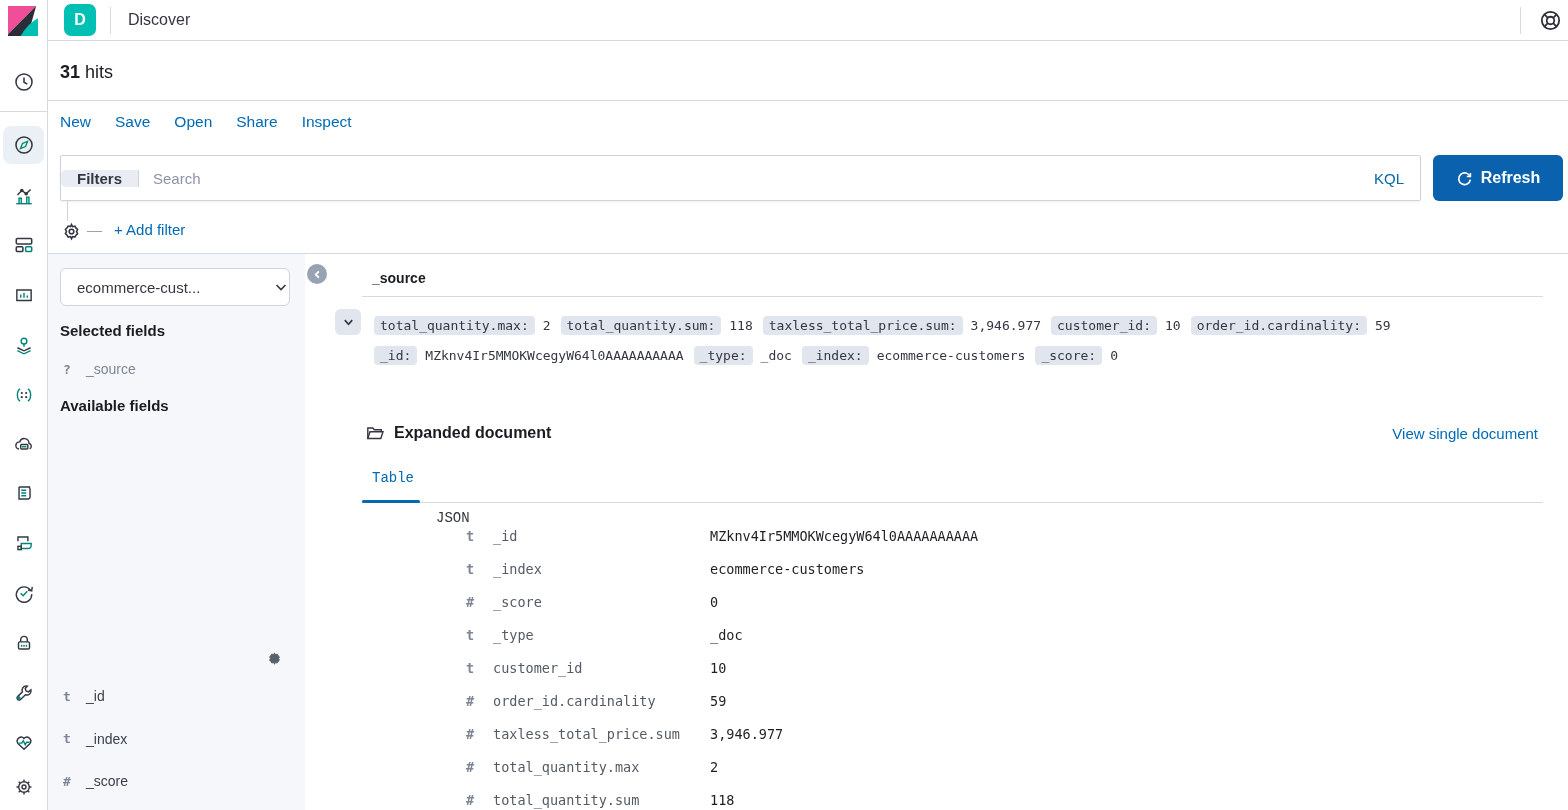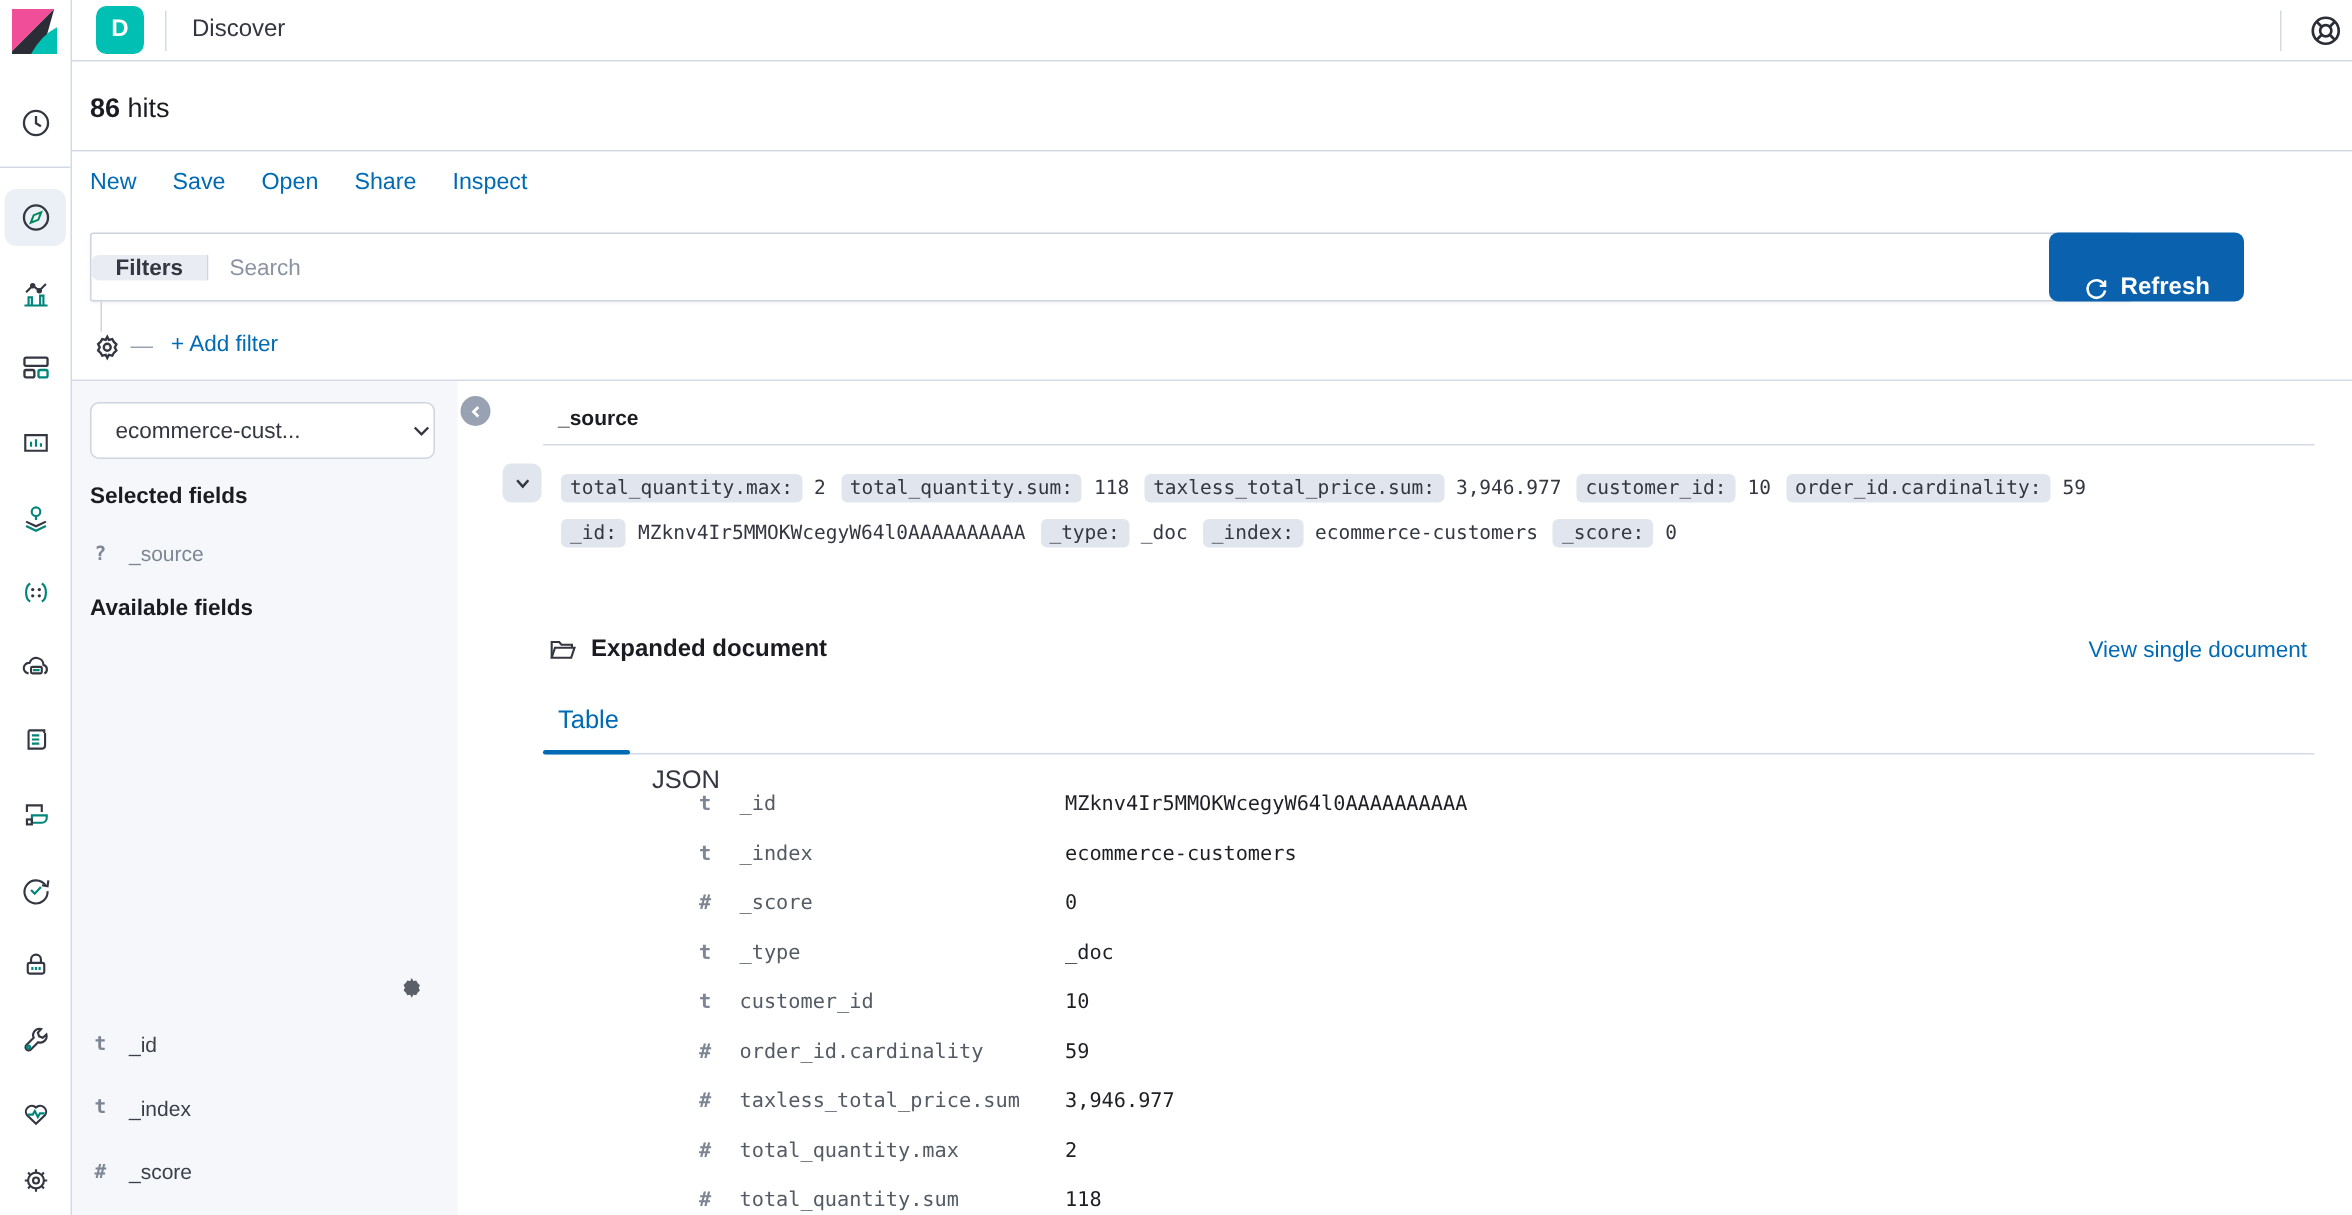--- a/index.html
+++ b/index.html
@@ -39,23 +39,23 @@
                border:1px solid #CED4DE; border-radius:2px; display:flex; align-items:center;
                box-shadow:0 1px 2px rgba(152,162,179,.15); }
   #filters-btn { width:78px; background:#E9EDF3; border-right:1px solid #CED4DE;
                  border-radius:5px 0 0 5px; display:flex; align-items:center; justify-content:center;
                  font-weight:bold; font-size:15px; color:#343741; cursor:pointer; }
   #search-input { flex:1; border:none; outline:none; font-size:15px; padding:0 14px;
                   font-family:"Liberation Sans",sans-serif; color:#343741; background:transparent; }
   #search-input::placeholder { color:#8B93A3; }
   #kql-btn { display:flex; align-items:center; padding:0 16px; color:#0369a1;
              font-size:15px; font-weight:500; cursor:pointer; }
-  #refresh-btn { left:1366px; top:155px; width:130px; height:46px; background:#0A62AE;
+  #refresh-btn { left:1433px; top:155px; width:130px; height:46px; background:#0A62AE;
                  border-radius:6px; color:#fff; font-size:16px; font-weight:600;
-                 display:flex; align-items:flex-end; justify-content:center; gap:8px; cursor:pointer; }
+                 display:flex; align-items:center; justify-content:center; gap:8px; cursor:pointer; }
 
   
   #filter-connector-v { left:67px; top:201px; width:1px; height:20px; background:#CED4DE; }
   #filter-gear { left:61px; top:221px; cursor:pointer; }
   #filter-connector-h { left:87px; top:231px; width:15px; height:1px; background:#98A2B3; }
   #add-filter-link { left:114px; top:221px; color:#006BB4; font-size:15px; cursor:pointer; }
   #divider-content { left:48px; top:253px; width:1520px; height:1px; background:#D3DAE6; }
 
   
   #fields-panel { left:48px; top:254px; width:257px; height:556px; background:#F5F7FA; }
@@ -85,21 +85,21 @@
   .badge-pair { display:flex; gap:8px; align-items:center;
                 font-family:"DejaVu Sans Mono",monospace; font-size:13px; color:#343741; }
   .badge-key { background:#E0E5EE; border-radius:4px; padding:2px 6px; white-space:nowrap; }
   .badge-val { white-space:nowrap; }
 
   #expanded-header { left:365px; top:423px; display:flex; align-items:center; gap:9px; }
   #expanded-title { font-size:16px; font-weight:bold; color:#1A1C21; }
   #view-single-link { left:1358px; top:425px; width:180px; text-align:right;
                       color:#006BB4; font-size:15px; cursor:pointer; }
   #tabs-row { left:372px; top:470px; display:flex; gap:22px; }
-  .tab { font-size:17px; cursor:pointer; }
+  .tab { font-size:14px; cursor:pointer;font-family:Liberation Mono, monospace; }
   .tab.active { color:#006BB4; font-weight:500; }
   .tab.inactive { color:#343741;margin-top:40px; }
   #tab-underline { left:362px; top:500px; width:58px; height:3px; background:#006BB4; border-radius:2px; }
   #divider-tabs { left:362px; top:502px; width:1181px; height:1px; background:#D3DAE6; }
 
   #doc-table { left:462px; top:519px; width:1050px; }
   .doc-row { height:33px; display:flex; align-items:center;
              font-family:"DejaVu Sans Mono",monospace; font-size:13.5px; }
   .doc-type { width:16px; text-align:center; font-weight:bold; color:#7d8694; flex:0 0 16px; }
   .doc-field { margin-left:15px; width:217px; flex:0 0 217px; color:#545b64; }
@@ -237,21 +237,21 @@
     <div id="help-icon">
       <svg width="25" height="25" viewBox="0 0 24 24" fill="none" stroke="#2b2d36" stroke-width="1.7">
         <circle cx="12" cy="12" r="8.3"></circle>
           <circle cx="12" cy="12" r="3.6"></circle>
         <path d="M6.4 6.4l3 3 M14.6 14.6l3 3 M17.6 6.4l-3 3 M9.4 14.6l-3 3"></path>
       </svg>
     </div>
   </div>
 
   <div id="hits-line" class="abs">
-    <span id="hits-count">86</span>
+    <span id="hits-count">31</span>
     <span>hits</span>
   </div>
   <div id="divider-hits" class="abs"></div>
 
   <div id="menu-row" class="abs">
 
   <span class="menu-link">New</span>
       <span class="menu-link">Save</span>
       <span class="menu-link">Open</span>
       <span class="menu-link">Share</span>

